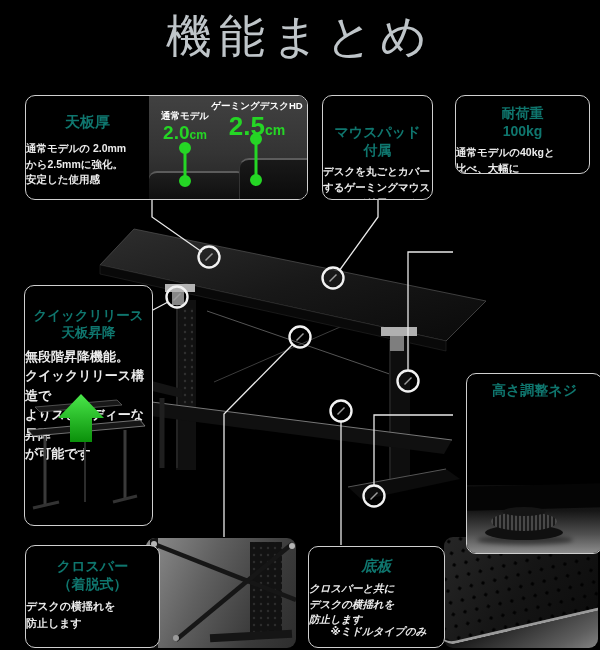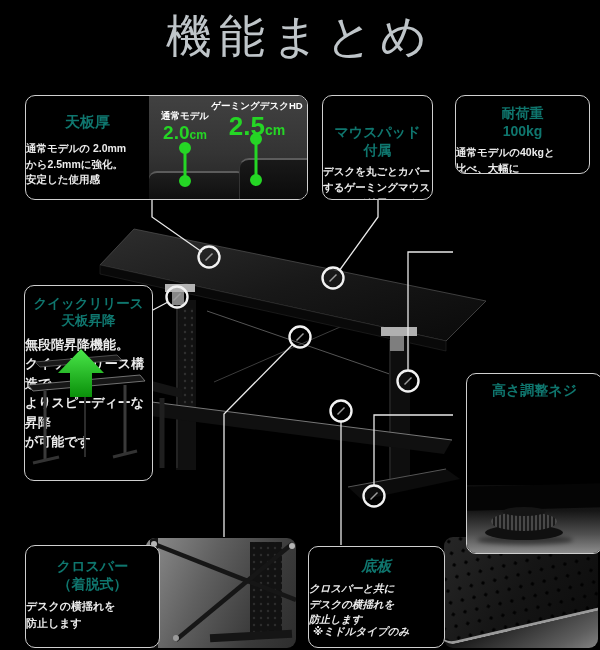--- a/index.html
+++ b/index.html
@@ -7,33 +7,33 @@
          font-family:"Liberation Sans","DejaVu Sans",sans-serif;}
   .main-title{position:absolute;top:6px;left:0;width:600px;text-align:center;
     font-size:46px;font-weight:200;color:#bfc5c9;letter-spacing:7px;white-space:pre;}
   svg.scene{position:absolute;left:0;top:0;z-index:1;}
   
   .fbox{position:absolute;background:#000;border:1.5px solid #cfcfcf;border-radius:10px;
         box-sizing:border-box;z-index:3;overflow:hidden;}
   .ftitle{white-space:pre-line;text-align:center;color:#0f766e;font-weight:bold;line-height:1.25;}
   .fbody{white-space:pre-line;text-align:left;color:#ececec;font-weight:bold;
          font-size:10.5px;line-height:1.5;margin-top:5px;}
-  .fnote{position:absolute;left:4px;right:0;bottom:8px;text-align:left;color:#e8e8e8;
+  .fnote{position:absolute;left:4px;right:0;bottom:8px;text-align:center;color:#e8e8e8;
          font-weight:bold;font-size:10.5px;}
   #box-thickness{left:25px;top:95px;width:283px;height:105px;}
   #box-thickness .fbox-text{position:absolute;left:0;top:0;width:123px;height:100%;}
   #box-thickness .ftitle{font-size:15px;margin-top:17px;}
   #box-thickness .fbody{font-size:10.5px;margin-top:9px;}
   #box-mousepad{left:322px;top:95px;width:111px;height:105px;padding-top:9px;}
   #box-mousepad .ftitle{font-size:14px;margin-top:19px;}
   #box-load{left:455px;top:95px;width:135px;height:79px;padding-top:9px;}
   #box-load .ftitle{font-size:14px;}
   #box-punching{left:453px;top:213px;width:137px;height:154px;padding-top:6px;}
   #box-punching .ftitle{font-size:13.5px;}
-  #box-quick{left:24px;top:285px;width:129px;height:196px;padding-top:10px;}
+  #box-quick{left:24px;top:285px;width:129px;height:241px;padding-top:22px;}
   #box-quick .ftitle{font-size:13.5px;}
   #box-quick .fbody{font-size:13px;}
   #box-height{left:466px;top:373px;width:137px;height:181px;padding-top:8px;}
   #box-height .ftitle{font-size:14px;}
   #box-crossbar{left:25px;top:545px;width:135px;height:103px;padding-top:12px;}
   #box-crossbar .ftitle{font-size:14px;}
   #box-crossbar .fbody{font-size:11px;}
   #box-bottomplate{left:308px;top:546px;width:137px;height:102px;padding-top:10px;font-style:italic;}
   #box-bottomplate .ftitle{font-size:15px;}
   

